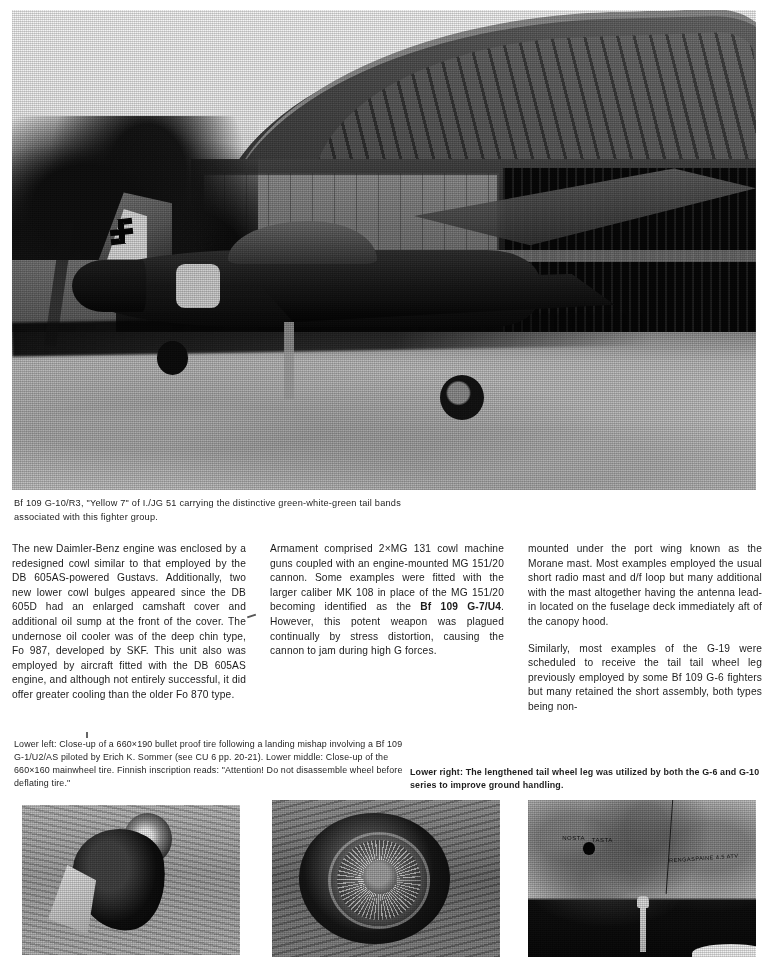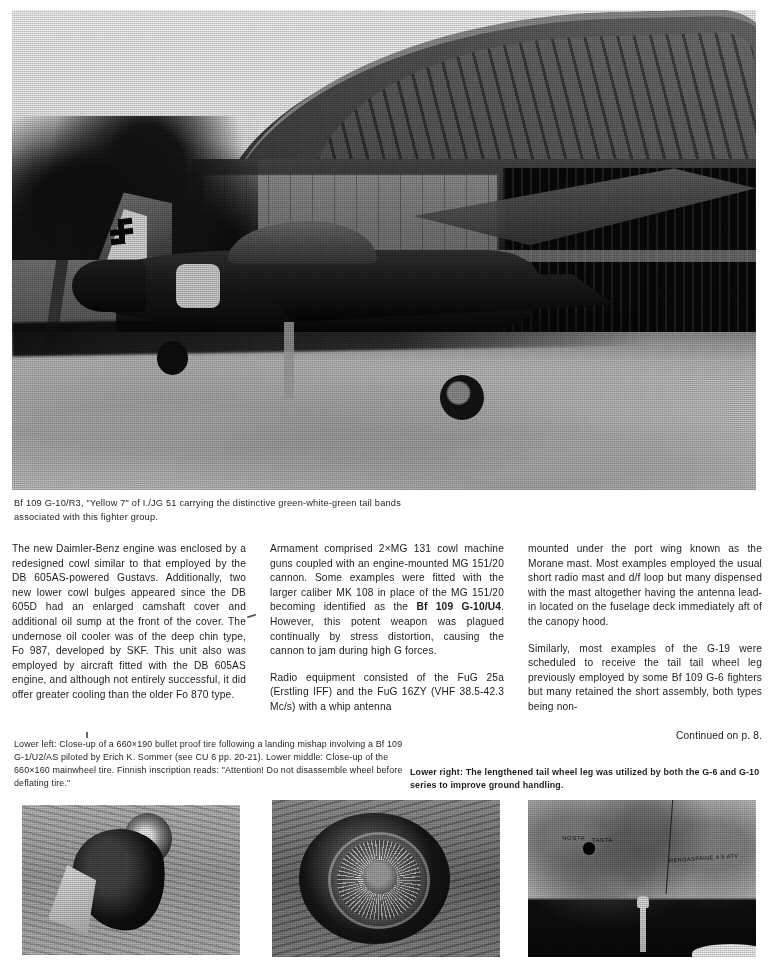--- a/index.html
+++ b/index.html
@@ -415,28 +415,26 @@
 
   <div class="caption-top">Bf 109 G-10/R3, "Yellow 7" of I./JG 51 carrying the distinctive green-white-green tail bands associated with this fighter group.</div>
 
   <div class="cols">
 
     <div class="col">
       <p>The new Daimler-Benz engine was enclosed by a redesigned cowl similar to that employed by the DB 605AS-powered Gustavs. Additionally, two new lower cowl bulges appeared since the DB 605D had an enlarged camshaft cover and additional oil sump at the front of the cover. The undernose oil cooler was of the deep chin type, Fo 987, developed by SKF. This unit also was employed by aircraft fitted with the DB 605AS engine, and although not entirely successful, it did offer greater cooling than the older Fo 870 type.</p>
     </div>
 
     <div class="col">
-      <p><span>Armament comprised 2×MG 131 cowl machine guns coupled with an engine-mounted MG 151/20 cannon. Some examples were fitted with the larger caliber MK 108 in place of the MG 151/20 becoming identified as the </span><b>Bf 109 G-10/U4</b><span>. However, this potent weapon was plagued continually by stress distortion, causing the cannon to jam during high G forces.</span></p>
-      <p>Radio equipment consisted of the FuG 25a (Erstling IFF) and the FuG 16ZY (VHF 38.5-42.3 Mc/s) with a whip antenna</p>
+      <p><span>Armament comprised 2×MG 131 cowl machine guns coupled with an engine-mounted MG 151/20 cannon. Some examples were fitted with the larger caliber MK 108 in place of the MG 151/20 becoming identified as the </span><b>Bf 109 G-7/U4</b><span>. However, this potent weapon was plagued continually by stress distortion, causing the cannon to jam during high G forces.</span></p>
     </div>
 
     <div class="col">
-      <p>mounted under the port wing known as the Morane mast. Most examples employed the usual short radio mast and d/f loop but many dispensed with the mast altogether having the antenna lead-in located on the fuselage deck immediately aft of the canopy hood.</p>
+      <p>mounted under the port wing known as the Morane mast. Most examples employed the usual short radio mast and d/f loop but many additional with the mast altogether having the antenna lead-in located on the fuselage deck immediately aft of the canopy hood.</p>
       <p>Similarly, most examples of the G-19 were scheduled to receive the tail tail wheel leg previously employed by some Bf 109 G-6 fighters but many retained the short assembly, both types being non-</p>
-      <p class="continued">Continued on p. 8.</p>
     </div>
 
   </div>
 
   <div class="tickmark"></div>
   <div class="tickmark2"></div>
 
   <div class="caption-lower-left">Lower left: Close-up of a 660×190 bullet proof tire following a landing mishap involving a Bf 109 G-1/U2/AS piloted by Erich K. Sommer (see CU 6 pp. 20-21). Lower middle: Close-up of the 660×160 mainwheel tire. Finnish inscription reads: "Attention! Do not disassemble wheel before deflating tire."</div>
 
   <div class="caption-lower-right">Lower right: The lengthened tail wheel leg was utilized by both the G-6 and G-10 series to improve ground handling.</div>

